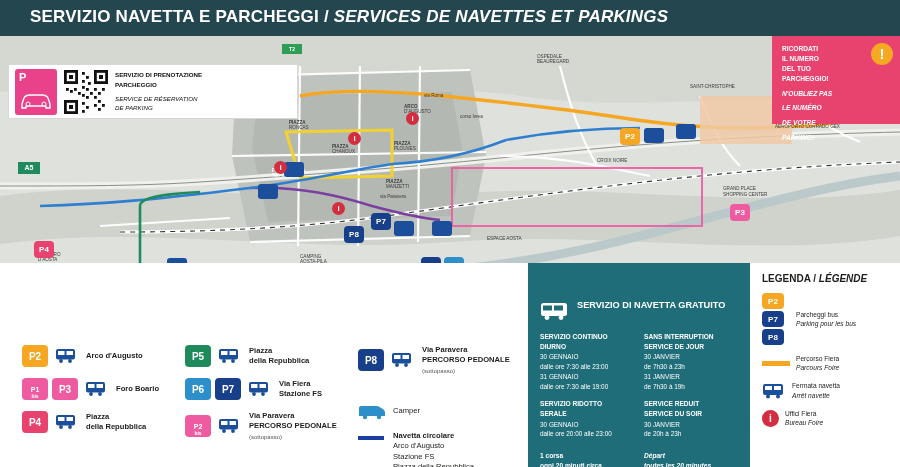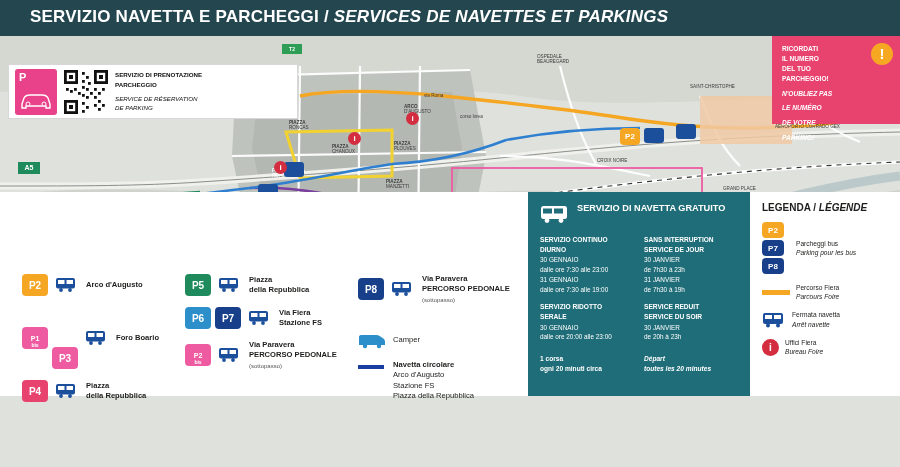--- a/index.html
+++ b/index.html
@@ -2,21 +2,21 @@
 <html><head>
 <meta charset="utf-8">
 <style>
   * { box-sizing: border-box; }
   html, body { margin:0; padding:0; }
   body {
     width:900px; height:467px; overflow:hidden;
     font-family: "Liberation Sans", sans-serif;
     background:#ffffff; position:relative;
   }
-  #root { position:relative; width:900px; height:396px; background:#ef4444; }
+  #root { position:relative; width:900px; height:467px; background:#ef4444; }
 
   
   .header {
     position:absolute; left:0; top:0; width:900px; height:36px;
     background:#23464f; color:#fff;
   }
   .header .title {
     position:absolute; left:30px; top:7px;
     font-size:17px; font-weight:bold; letter-spacing:0.2px; white-space:nowrap;
   }
@@ -75,21 +75,21 @@
   .routes { position:absolute; left:22px; top:82px; width:500px; }
   .rrow { display:flex; align-items:center; margin-bottom:11px; }
   .badge {
     width:26px; height:22px; border-radius:4px; color:#fff;
     font-size:10px; font-weight:bold; display:flex; align-items:center;
     justify-content:center; margin-right:4px; flex:0 0 auto; position:relative;
   }
   .badge.small { font-size:7px; }
   .badge .bis { font-size:5px; position:absolute; bottom:1px; left:0; right:0; text-align:center; }
   .b-p2 { background:#f5a623; }
-  .b-p3 { background:#ef5ba1;margin-top:40px; }
+  .b-p3 { background:#ef5ba1; }
   .b-p4 { background:#e8436f; }
   .b-p5 { background:#1f8a5c; }
   .b-p6 { background:#2d8fc9; }
   .b-p7 { background:#173f8a; }
   .b-p8 { background:#173f8a; }
   .b-p1 { background:#ef5ba1; }
   .b-p2b { background:#ef5ba1; }
   .busico { width:24px; height:16px; margin:0 7px 0 3px; flex:0 0 auto; }
   .rtext { font-size:7.6px; line-height:1.35; color:#1d1d1b; }
   .rtext b { font-weight:bold; }
@@ -102,21 +102,21 @@
   .minileg { position:absolute; left:358px; top:140px; font-size:7.6px; }
   .minileg .row { display:flex; align-items:center; margin-bottom:11px; }
   .swatch-line { width:26px; height:4px; background:#1b3fa0; margin-right:9px; }
   .camperico { width:28px; height:17px; margin-right:7px; }
 
   
   .tealpanel {
     position:absolute; left:528px; bottom:0; width:222px; height:204px;
     background:#1f6d78; color:#fff; padding:10px 12px;
   }
-  .tp-head { display:flex; align-items:flex-start; gap:7px; }
+  .tp-head { display:flex; align-items:flex-start; gap:7px;margin-top:26px; }
   .tp-head .busbig { width:30px; height:20px; flex:0 0 auto; margin-top:2px;}
   .tp-head .ttl { font-size:9.2px; font-weight:bold; line-height:1.35; }
   .tp-head .ttl .fr { font-style:italic; font-weight:bold; }
   .tp-cols { display:flex; margin-top:11px; gap:10px; }
   .tp-col { width:96px; font-size:6.4px; line-height:1.55; }
   .tp-col .h { font-weight:bold; font-size:6.6px; }
   .tp-foot { margin-top:12px; font-size:6.6px; font-weight:bold; line-height:1.5; display:flex; gap:10px;}
   .tp-foot .c { width:96px; }
   .tp-foot .fr { font-style:italic; }
 

